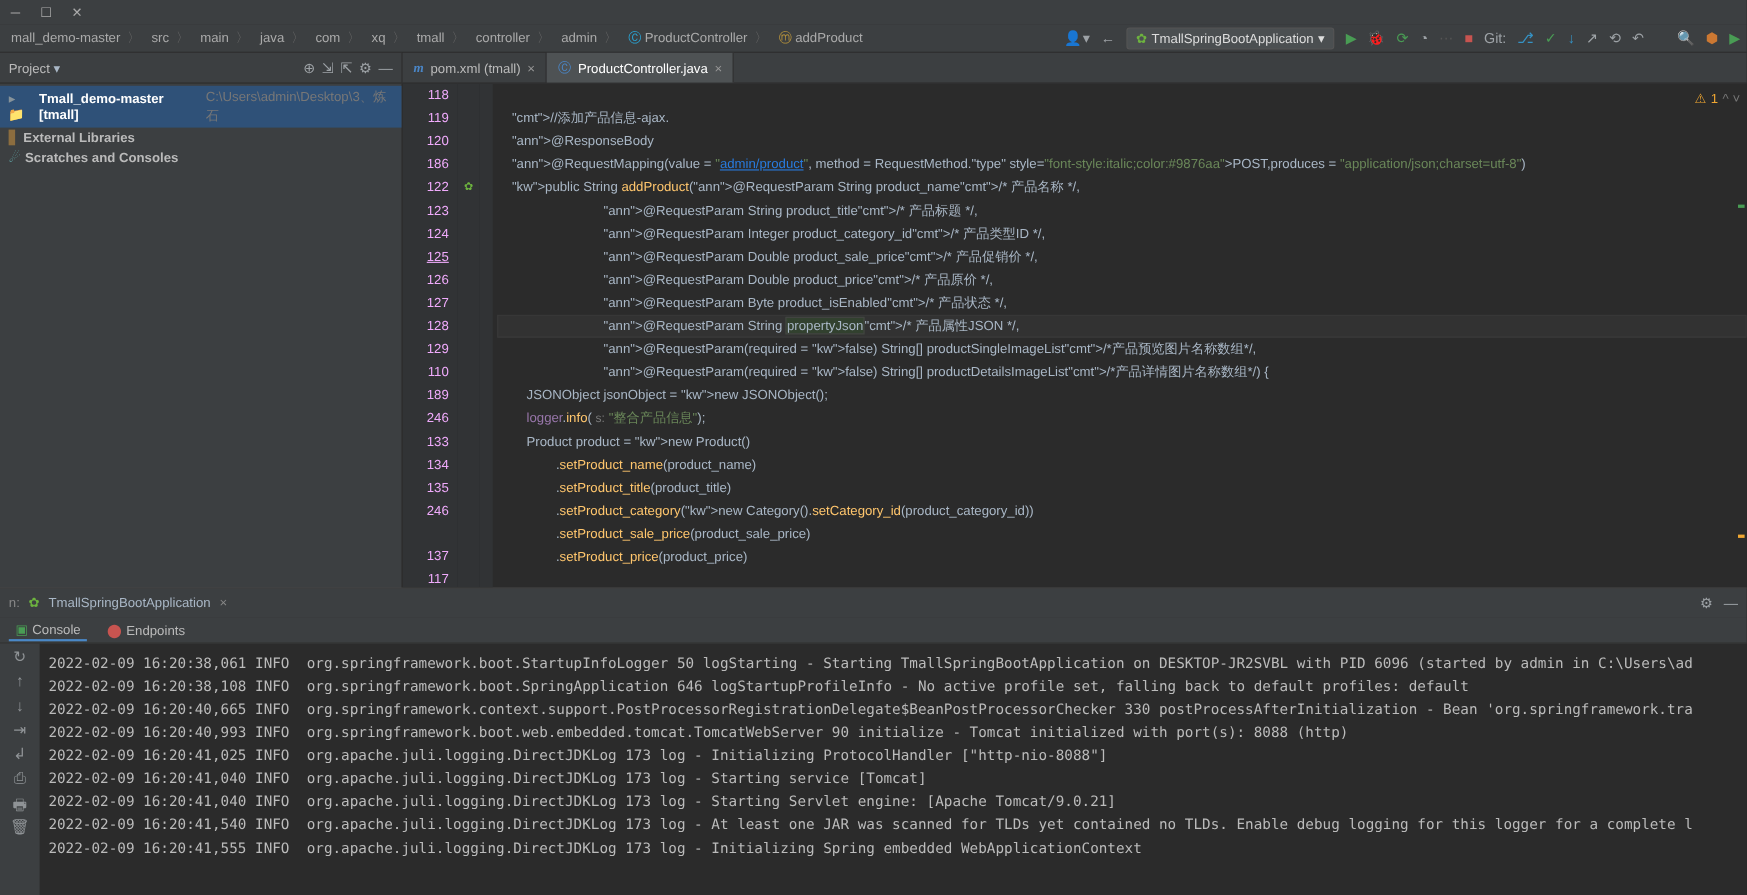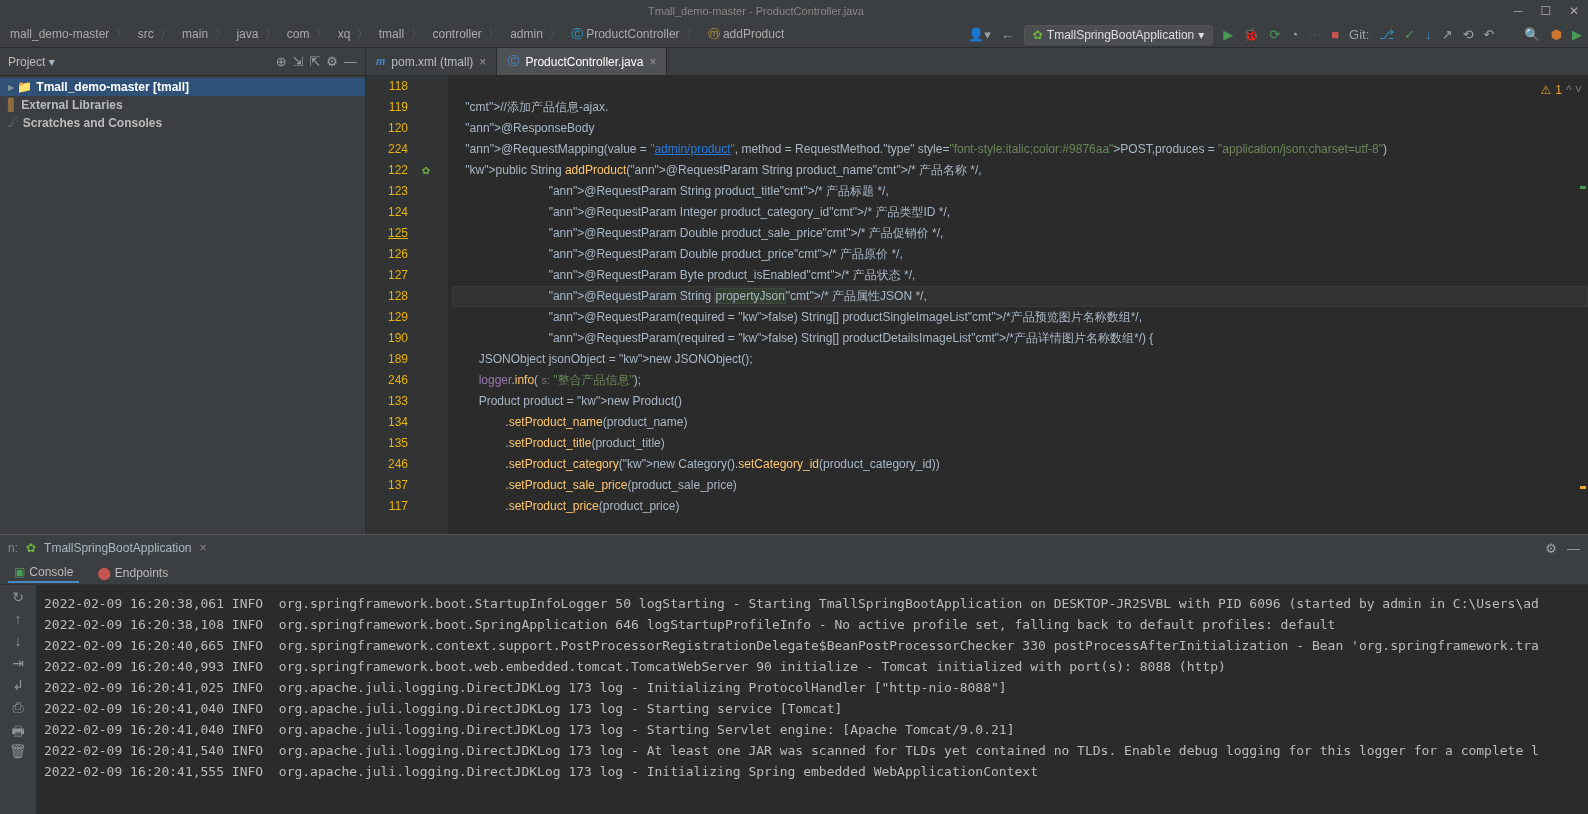--- a/index.html
+++ b/index.html
@@ -38,21 +38,21 @@
 .tree-item .scr-icon { color: #62aaac; }
 
 .editor-area { flex: 1; display: flex; flex-direction: column; background: #2b2b2b; }
 .tabs { height: 28px; background: #3c3f41; display: flex; align-items: stretch; border-bottom: 1px solid #2b2b2b; }
 .tab { display: flex; align-items: center; padding: 0 10px; gap: 6px; color: #bbb; border-right: 1px solid #2b2b2b; }
 .tab.active { background: #4e5254; color: #fff; }
 .tab .m-icon { font-style: italic; font-family: serif; color: #4a86c7; font-weight: bold; }
 .tab .close { color: #999; cursor: pointer; }
 
 .editor { flex: 1; display: flex; font-family: "JetBrains Mono", Consolas, monospace; font-size: 13px; line-height: 21px; position: relative; overflow: hidden; }
-.gutter { width: 50px; background: #313335; color: #eab308; text-align: right; padding-right: 8px; }
+.gutter { width: 50px; background: #313335; color: #f0abfc; text-align: right; padding-right: 8px; }
 .gutter-icons { width: 20px; background: #313335; }
 .gutter-icons .gicon { height: 21px; display: flex; align-items: center; justify-content: center; }
 .fold-gutter { width: 12px; background: #313335; }
 .code { flex: 1; padding-left: 4px; white-space: pre; position: relative; }
 .code-line { height: 21px; }
 .code-line.current { background: #323232; box-shadow: inset 0 0 0 1px #3a3a3a; }
 .warn-indicator { position: absolute; right: 6px; top: 4px; color: #f0a732; display: flex; align-items: center; gap: 4px; font-size: 11px; }
 .editor-marks { position: absolute; right: 0; top: 0; width: 10px; height: 100%; }
 .mark { position: absolute; right: 2px; width: 6px; height: 3px; background: #f0a732; }
 .mark.green { background: #499c54; }
@@ -71,21 +71,20 @@
 .console { flex: 1; display: flex; }
 .console-gutter { width: 36px; background: #3c3f41; padding-top: 4px; }
 .console-gutter div { height: 22px; text-align: center; color: #8f9396; font-size: 14px; cursor: pointer; }
 .console-out { flex: 1; font-family: Consolas, monospace; font-size: 13px; line-height: 21px; padding: 8px 0 0 8px; color: #bbbbbb; white-space: pre; overflow: hidden; }
 .hdr-right { margin-left: auto; display: flex; gap: 10px; color: #999; }
 </style>
 </head>
 <body>
 
 <div class="titlebar">
-  <div class="title-center">Tmall_demo-master - ProductController.java</div>
   <div class="win-controls">
     <span>─</span>
     <span>☐</span>
     <span>✕</span>
   </div>
 </div>
 
 <div class="navbar">
   <div class="crumbs" id="crumbs">
       <span class="crumb">mall_demo-master <span class="sep">〉</span></span>
@@ -136,20 +135,21 @@
       <span class="icon-btn">⊕</span>
       <span class="icon-btn">⇲</span>
       <span class="icon-btn">⇱</span>
       <span class="icon-btn">⚙</span>
       <span class="icon-btn">—</span>
     </div>
     <div class="side-tree" id="side-tree">
         <div class="tree-item selected">
           <span class="folder-icon">▸ 📁</span>
           <span><b>Tmall_demo-master [tmall]</b></span> 
+          <span style="color:#777">C:\Users\admin\Desktop\3、炼石</span>
         </div>
         <div class="tree-item">
           <span class="lib-icon">▋</span>
           <span><b>External Libraries</b></span>
         </div>
         <div class="tree-item">
           <span class="scr-icon">☄</span>
           <span><b>Scratches and Consoles</b></span>
         </div>
       </div>
@@ -166,37 +166,37 @@
           <span style="color:#4a86c7">Ⓒ</span>
           <span>ProductController.java</span>
           <span class="close">×</span>
         </div>
       </div>
     <div class="editor">
       <div class="gutter" id="gutter">
           <div style="height: 21px;">118</div>
           <div style="height: 21px;">119</div>
           <div style="height: 21px;">120</div>
-          <div style="height: 21px;">224</div>
+          <div style="height: 21px;">186</div>
           <div style="height: 21px;">122</div>
           <div style="height: 21px;">123</div>
           <div style="height: 21px;">124</div>
           <div style="height: 21px; text-decoration: underline;">125</div>
           <div style="height: 21px;">126</div>
           <div style="height: 21px;">127</div>
           <div style="height: 21px;">128</div>
           <div style="height: 21px;">129</div>
-          <div style="height: 21px;">190</div>
+          <div style="height: 21px;">110</div>
           <div style="height: 21px;">189</div>
           <div style="height: 21px;">246</div>
           <div style="height: 21px; text-align: right;">133</div>
           <div style="height: 21px;">134</div>
           <div style="height: 21px;">135</div>
           <div style="height: 21px;">246</div>
-          <div style="height: 21px;">137</div>
+          <div style="height: 21px; margin-top: 20px;">137</div>
           <div style="height: 21px;">117</div>
         </div>
       <div class="gutter-icons" id="gicons">
           <div class="gicon"></div>
           <div class="gicon"></div>
           <div class="gicon"></div>
           <div class="gicon"></div>
           <div class="gicon">
             <span style="color:#6db33f;font-size:10px">✿</span>
           </div>

